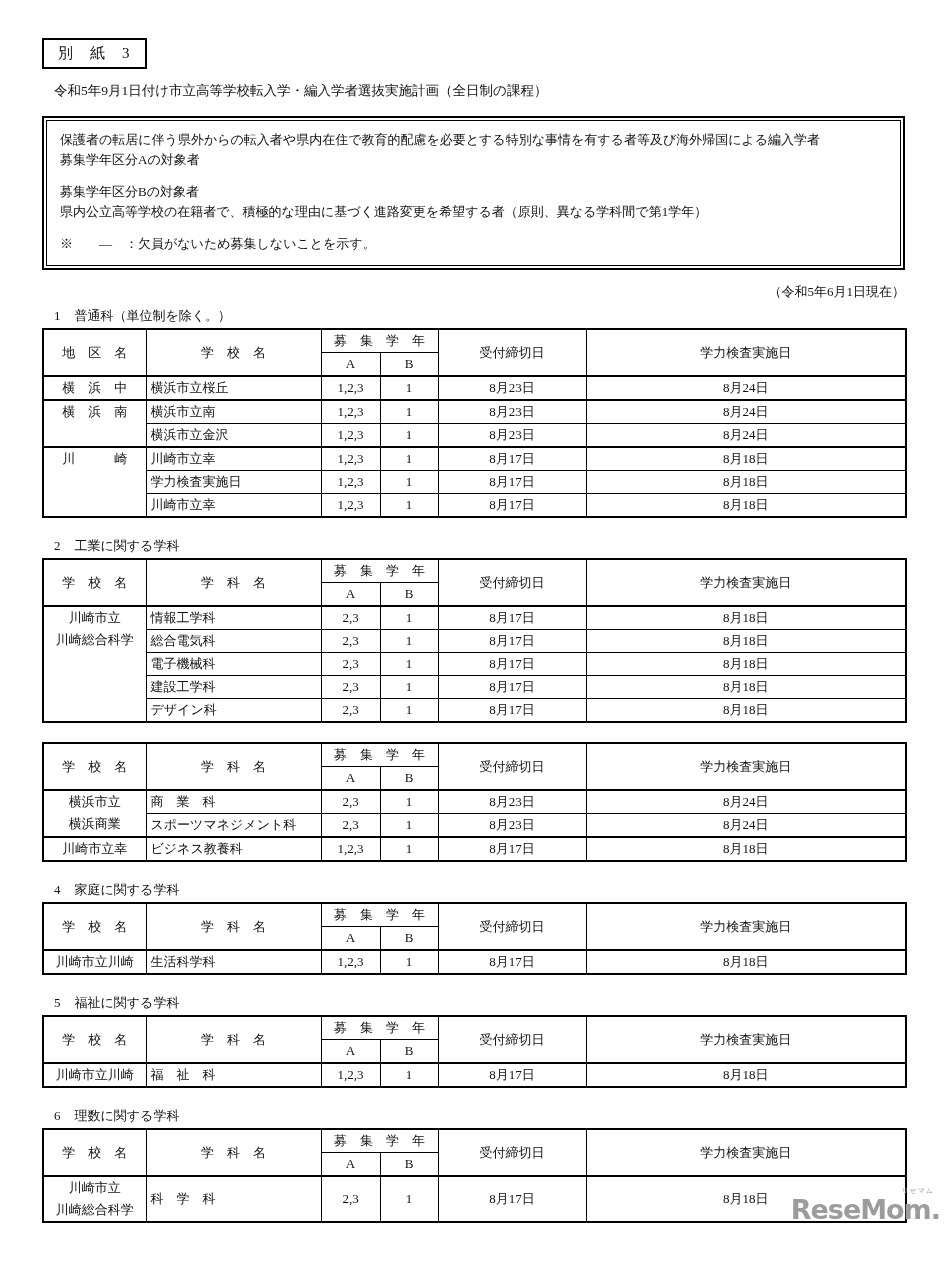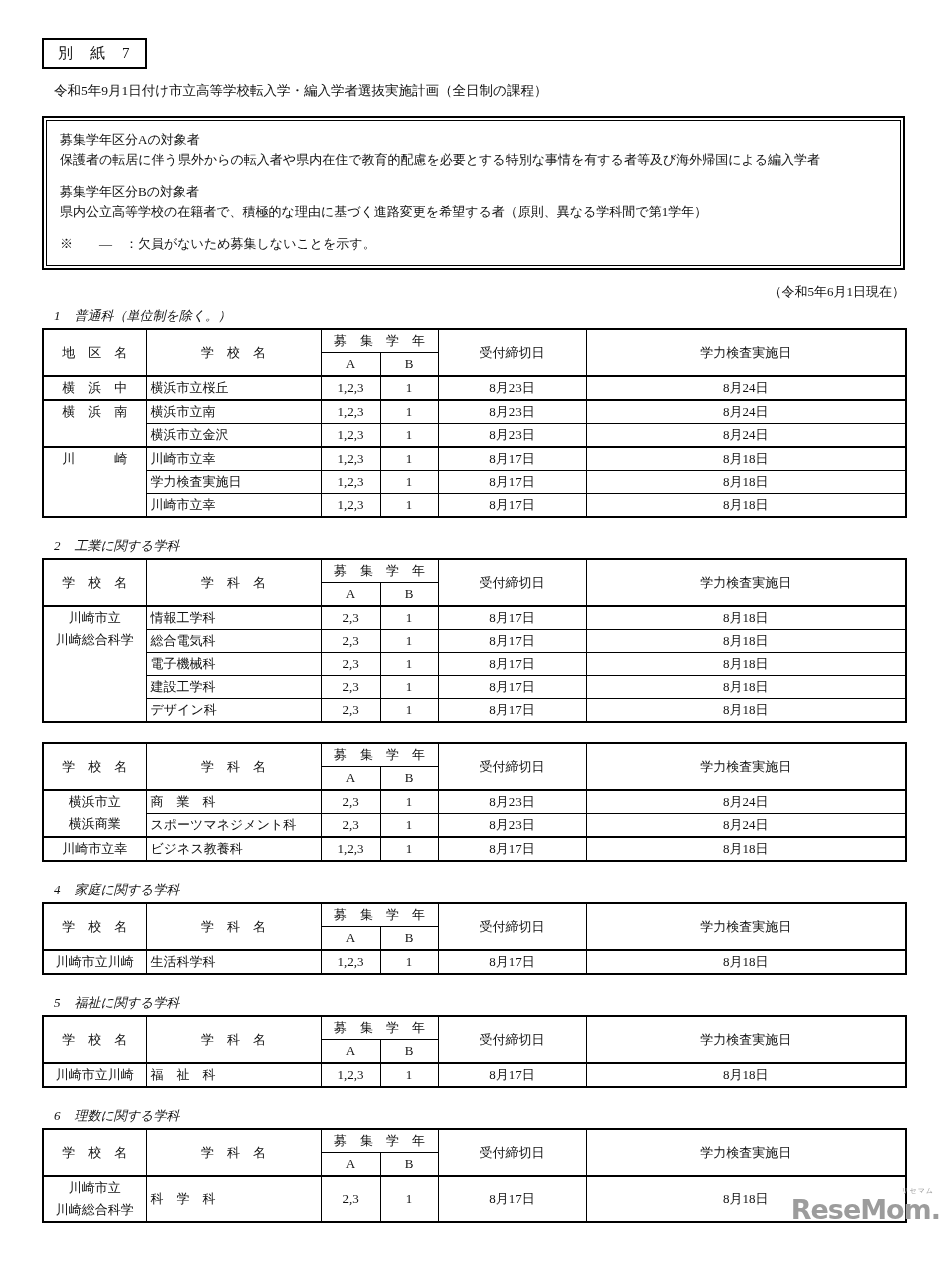--- a/index.html
+++ b/index.html
@@ -13,21 +13,21 @@
     display:inline-block;border:2px solid #000;padding:4px 14px;
     font-size:15px;letter-spacing:1px;background:#fff;
   }
   .doc-title{margin-top:13px;font-size:13.5px;padding-left:12px;}
   .notice-outer{margin-top:16px;border:2px solid #000;padding:2px;}
   .notice-inner{border:1px solid #000;padding:9px 13px 11px;font-size:13px;line-height:20px;}
   .notice-gap{height:12px;}
   .as-of{margin-top:13px;text-align:right;font-size:13px;}
   .tbl-section{margin-top:19px;}
   .tbl-section.first{margin-top:6px;}
-  .sec-title{font-size:13px;padding-left:12px;margin-bottom:3px;font-style:italic;}
+  .sec-title{font-size:13px;padding-left:12px;margin-bottom:3px;}
   .sec-title .sec-num{margin-right:14px;}
   table.plan{border-collapse:collapse;border:2px solid #000;table-layout:fixed;width:863px;}
   .plan th,.plan td{
     border:1px solid #000;font-weight:normal;font-size:13px;text-align:center;
     padding:0 4px;overflow:hidden;white-space:pre-line;
   }
   .plan thead th{height:22px;line-height:22px;}
   .plan tbody td{height:22px;line-height:22px;}
   .plan thead{border-bottom:2px solid #000;}
   .plan tr.thick-top>td{border-top:2px solid #000;}
@@ -42,29 +42,29 @@
     position:absolute;top:-8px;right:6px;font-size:7px;font-weight:normal;
     letter-spacing:1px;color:#9c9c9c;
   }
 </style>
 </head>
 <body>
 
 <div class="doc">
 
   <div class="besshi-box">
-    <span>別　紙　7</span>
+    <span>別　紙　3</span>
   </div>
 
   <div class="doc-title">令和5年9月1日付け市立高等学校転入学・編入学者選抜実施計画（全日制の課程）</div>
 
   <div class="notice-outer">
     <div class="notice-inner">
+      <div>保護者の転居に伴う県外からの転入者や県内在住で教育的配慮を必要とする特別な事情を有する者等及び海外帰国による編入学者</div>
       <div>募集学年区分Aの対象者</div>
-      <div>保護者の転居に伴う県外からの転入者や県内在住で教育的配慮を必要とする特別な事情を有する者等及び海外帰国による編入学者</div>
       <div class="notice-gap"></div>
       <div>募集学年区分Bの対象者</div>
       <div>県内公立高等学校の在籍者で、積極的な理由に基づく進路変更を希望する者（原則、異なる学科間で第1学年）</div>
       <div class="notice-gap"></div>
       <div>※　　―　：欠員がないため募集しないことを示す。</div>
     </div>
   </div>
 
   <div class="as-of">（令和5年6月1日現在）</div>
 

